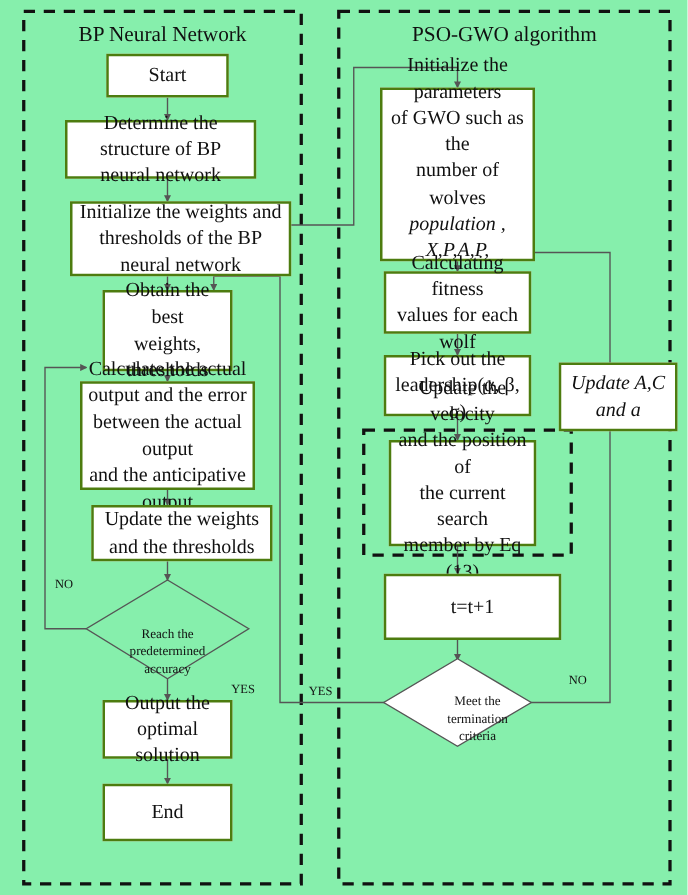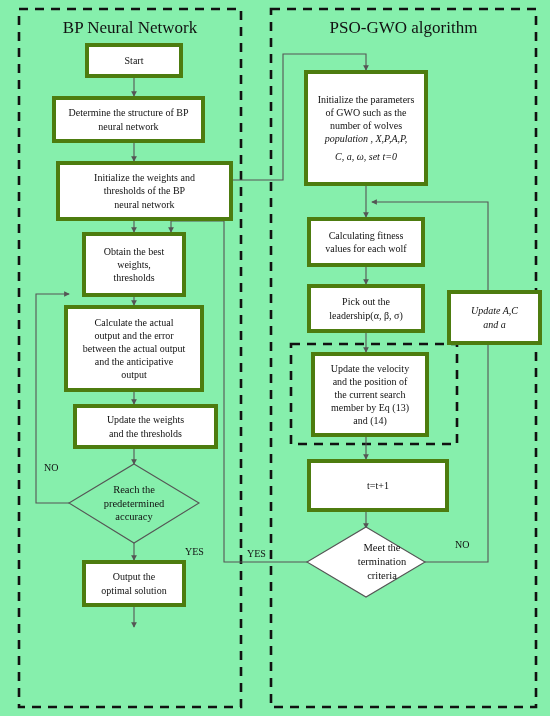--- a/index.html
+++ b/index.html
@@ -26,37 +26,37 @@
     position: absolute;
     text-align: center;
     font-size: 17px;
     color: #111;
     white-space: nowrap;
     font-family: "Liberation Serif", "DejaVu Serif", serif;
   }
   .node {
     position: absolute;
     box-sizing: border-box;
-    border: 4px solid #4d7c0f;
+    border: 2px solid #4d7c0f;
     background: #ffffff;
     display: flex;
     align-items: center;
     justify-content: center;
     text-align: center;
-    font-size: 10px;
+    font-size: 16px;
     line-height: 1.32;
     color: #111;
     padding: 2px 4px;
     font-family: "Liberation Serif", "DejaVu Serif", serif;
   }
   .node .txt { display: block; width: 100%; white-space: pre-line; }
   .diamond-wrap {
     position: absolute;
     display: flex;
-    align-items: center;
+    align-items: flex-end;
     justify-content: center;
     text-align: center;
     font-size: 10.5px;
     line-height: 1.32;
     color: #111;
     font-family: "Liberation Serif", "DejaVu Serif", serif;
     pointer-events: none;
   }
   .diamond-wrap .txt { display: block; white-space: pre-line; position: relative; z-index: 2; }
   .edge-label {
@@ -170,25 +170,28 @@
     <span class="txt">Reach the
 predetermined
 accuracy</span>
   </div>
 
   <div class="node" style="left:82px; top:560px; width:104px; height:47px;justify-content:center;">
     <span class="txt">Output the
 optimal solution</span>
   </div>
 
+  <div class="node" style="left:82px; top:627px; width:104px; height:46px;">
+    <span class="txt">End</span>
+  </div>
 
   <div class="edge-label" style="left:44px; top:462px;">NO</div>
   <div class="edge-label" style="left:185px; top:546px;">YES</div>
 
-  <div class="node" style="left:304px; top:70px; width:124px; height:116px; flex-direction:column; justify-content:center;">
+  <div class="node" style="left:304px; top:70px; width:124px; height:139px; flex-direction:column; justify-content:center;">
     <span class="txt">Initialize the parameters</span>
     <span class="txt">of GWO such as the</span>
     <span class="txt">number of wolves</span>
     <span class="txt mathline">population , X,P,A,P,</span>
     <span class="txt mathline" style="margin-top:5px;">C, a, ω, set t=0</span>
   </div>
 
   <div class="node" style="left:307px; top:217px; width:118px; height:50px;">
     <span class="txt">Calculating fitness
 values for each wolf</span>

